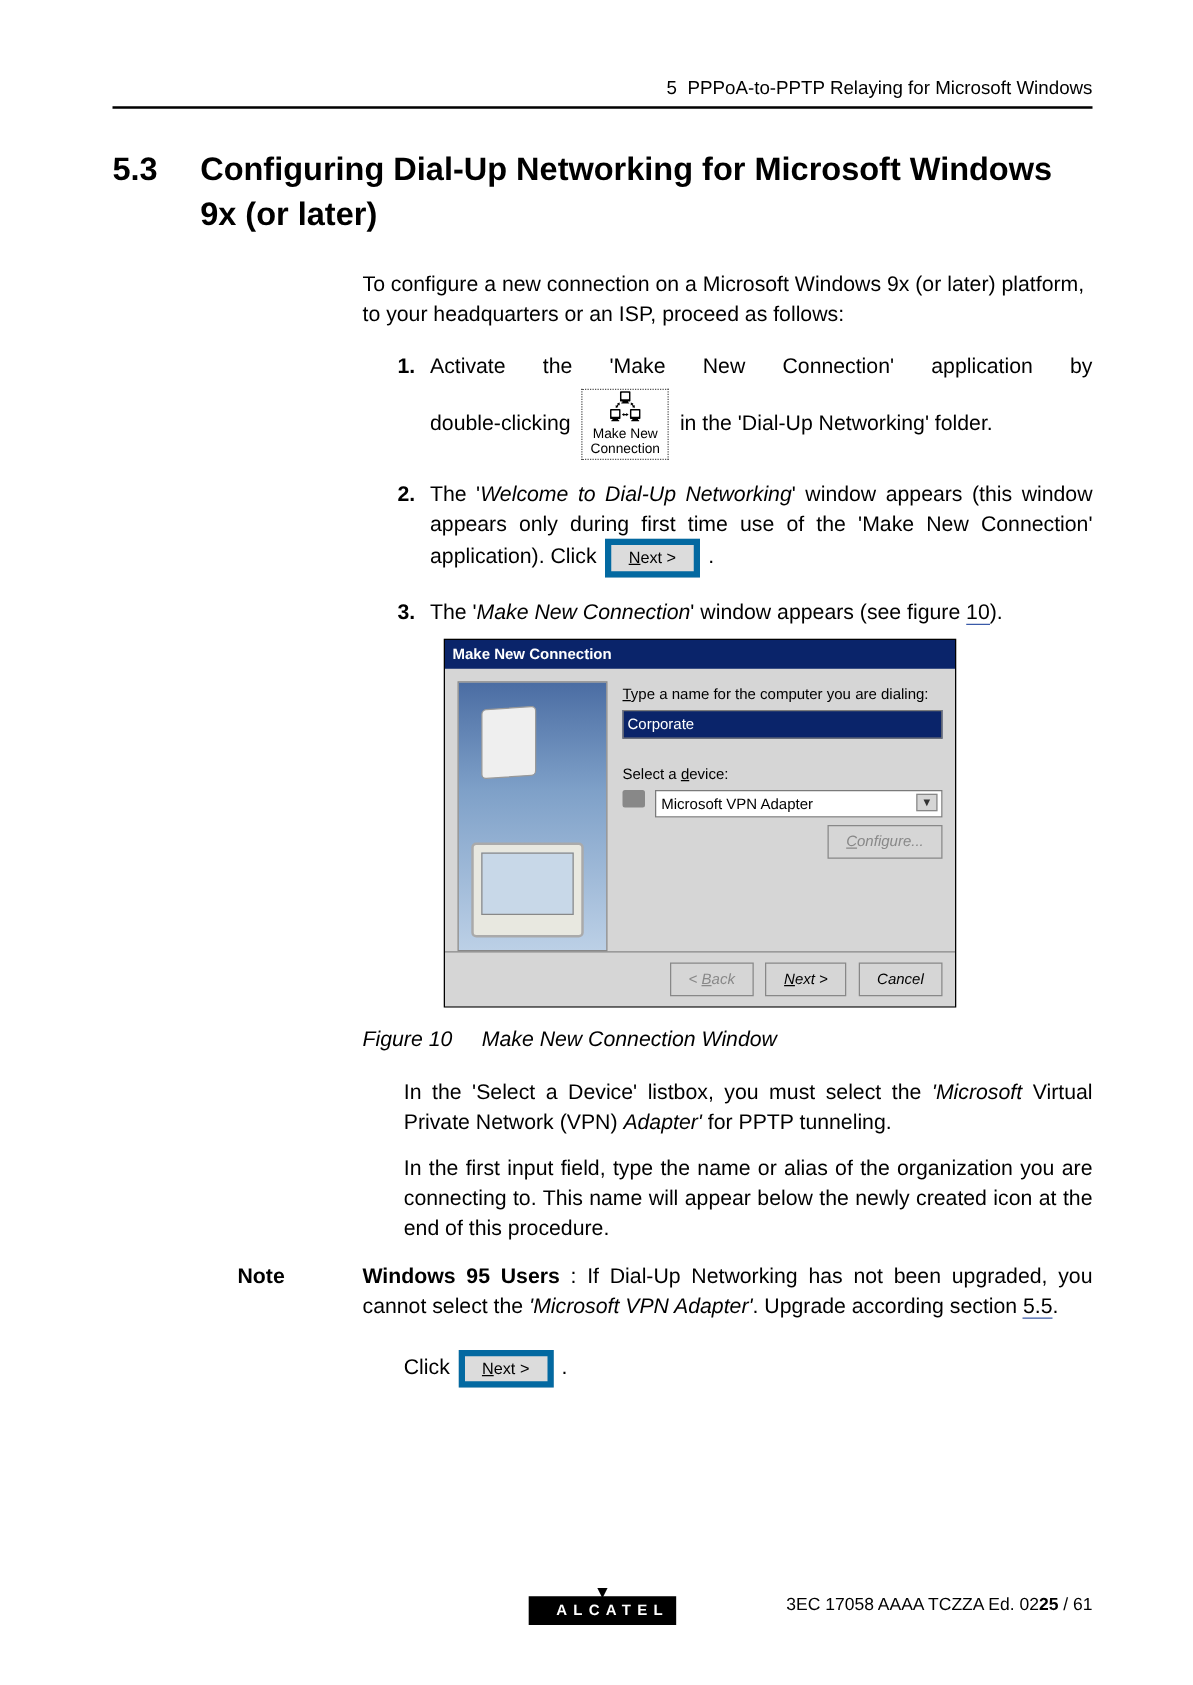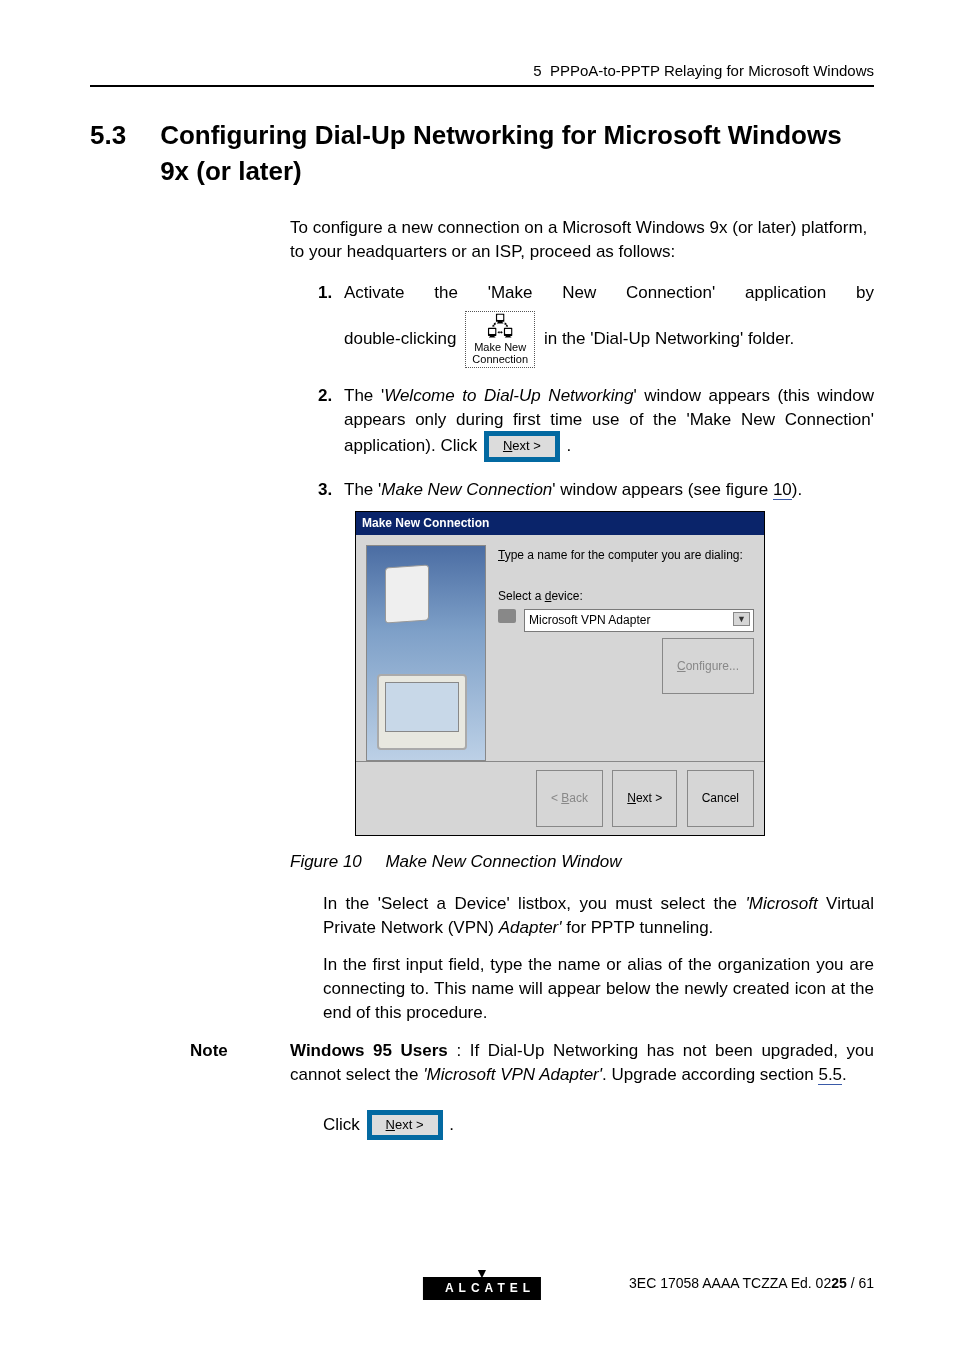--- a/index.html
+++ b/index.html
@@ -160,23 +160,24 @@
   }
   .wiz-sub-btn {
     text-align: right;
     margin-top: 6px;
   }
   .wiz-sub-btn .wbtn { color: #888; }
   .wbtn {
     display: inline-block;
     border: 1px solid #888;
     background: #d6d6d6;
-    padding: 19px 14px;
+    padding: 4px 14px;
     font-size: 12px;
     margin-left: 6px;
+    font-style: italic;
   }
   .wbtn.disabled { color: #888; }
   .wiz-bottom {
     border-top: 1px solid #888;
     background: #d6d6d6;
     padding: 8px 10px;
     text-align: right;
   }
   .fig-caption {
     font-style: italic;
@@ -276,20 +277,21 @@
       <div class="wiz-title">Make New Connection</div>
       <div class="wiz-body">
         <div class="wiz-left">
           <div class="phone"></div>
           <div class="monitor">
               <div class="screen"></div>
             </div>
         </div>
         <div class="wiz-right">
           <div class="wiz-label"><span class="u-accel">T</span><span>ype a name for the computer you are dialing:</span></div>
+          <div class="wiz-input sel">Corporate</div>
           <div style="height:18px;"></div>
           <div class="wiz-label"><span>Select a </span><span class="u-accel">d</span><span>evice:</span></div>
           <div class="wiz-select-row">
             <span class="modem-icon"></span>
             <div class="wiz-select">Microsoft VPN Adapter</div>
           </div>
           <div class="wiz-sub-btn">
             <span class="wbtn"><span class="u-accel">C</span><span>onfigure...</span></span>
           </div>
         </div>

